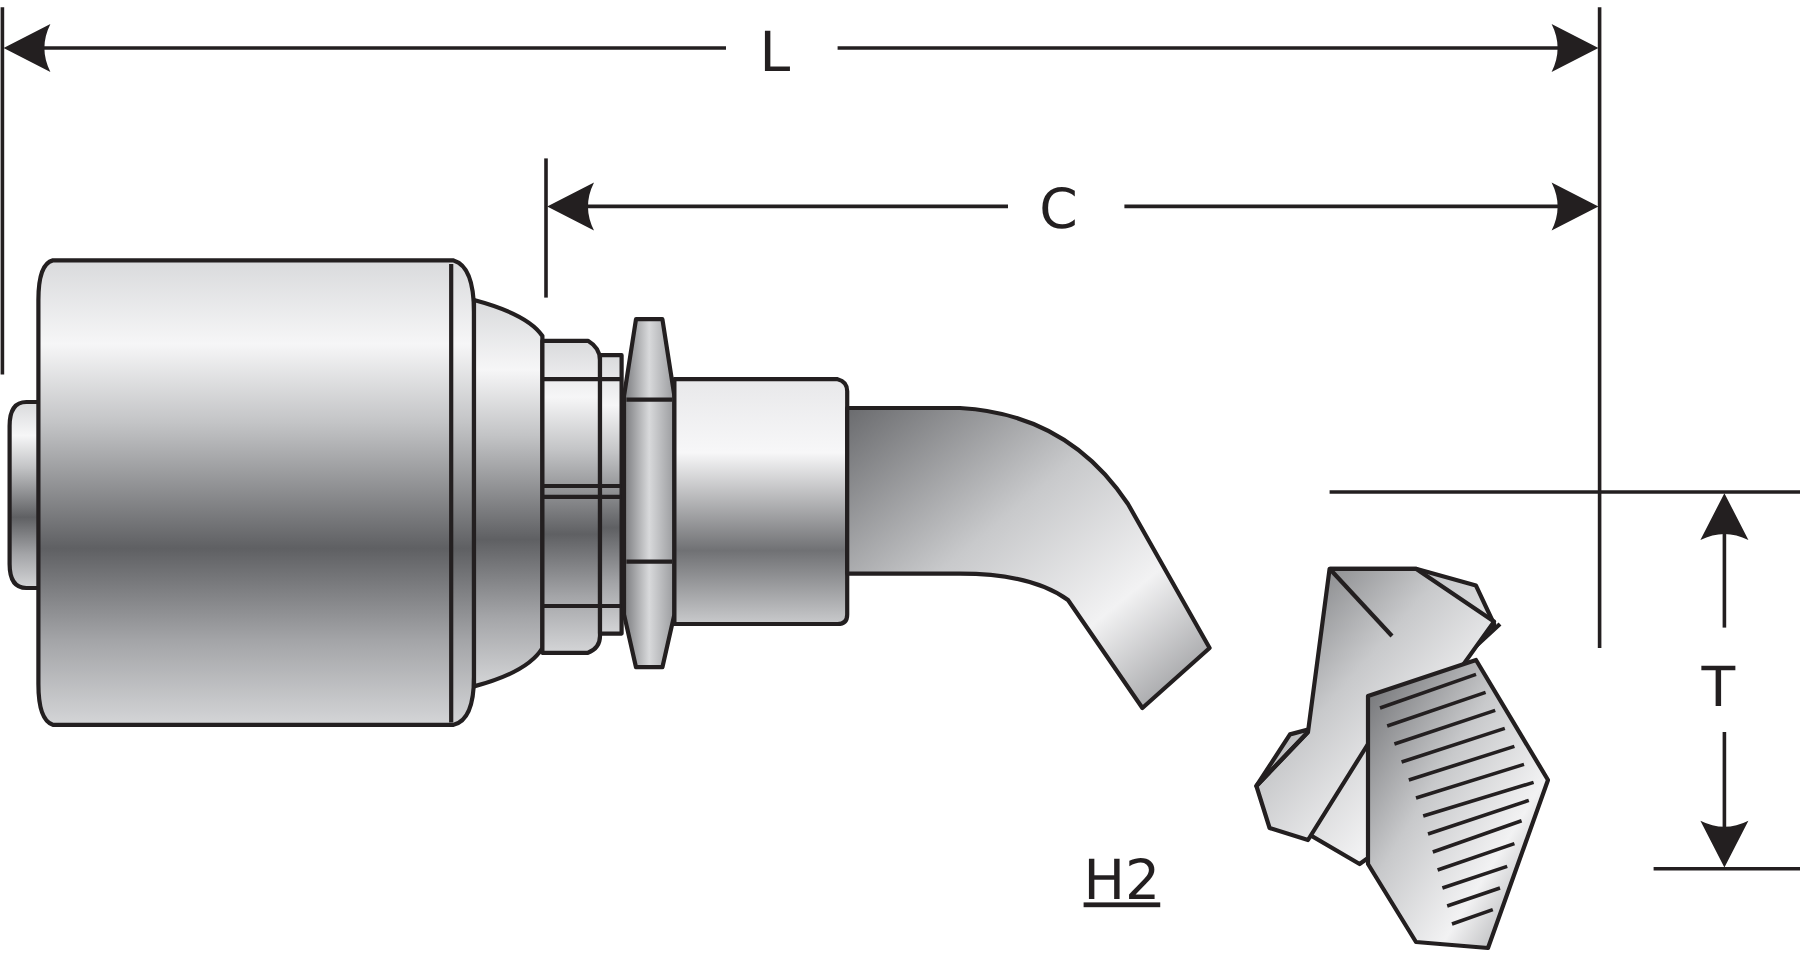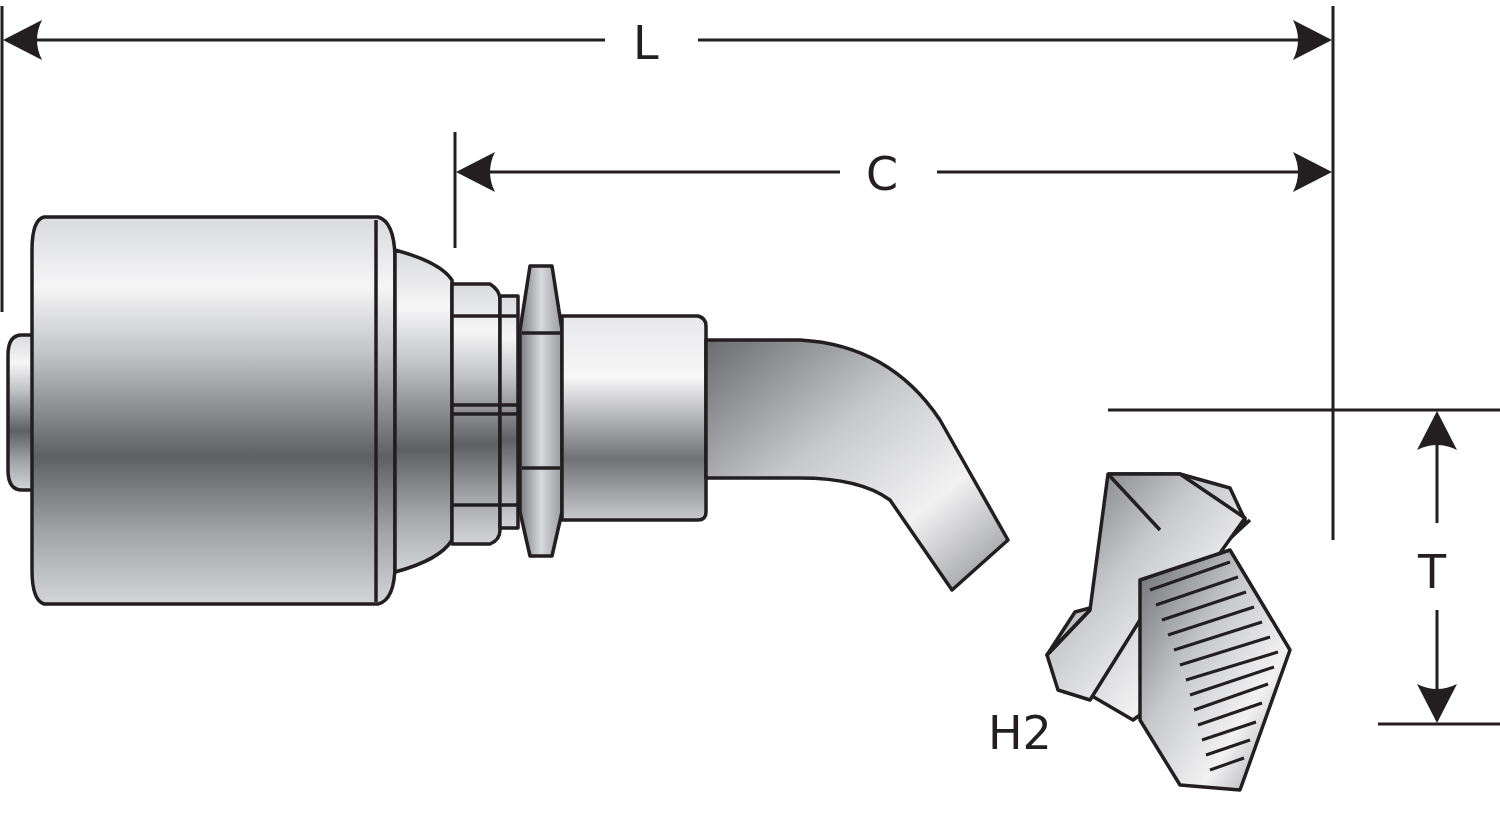--- a/index.html
+++ b/index.html
@@ -111,13 +111,13 @@
     <line x1="1198" y1="725" x2="1262" y2="703"></line>
     <line x1="1202" y1="740" x2="1256" y2="722"></line>
     <line x1="1206" y1="755" x2="1250" y2="740"></line>
     <line x1="1210" y1="770" x2="1244" y2="758"></line>
   </g>
 </svg>
 
 <div class="dim-label" style="left:625px; top:20px;">L</div>
 <div class="dim-label" style="left:858px; top:151px;">C</div>
 <div class="dim-label" style="left:1412px; top:545px; padding:4px 6px;">T</div>
-<div class="dim-label" style="left:988px; top:710px; padding:0; background:transparent;">H2</div>
+<div class="dim-label" style="left:903px; top:710px; padding:0; background:transparent;text-decoration:underline;">H2</div>
 
 </body></html>

